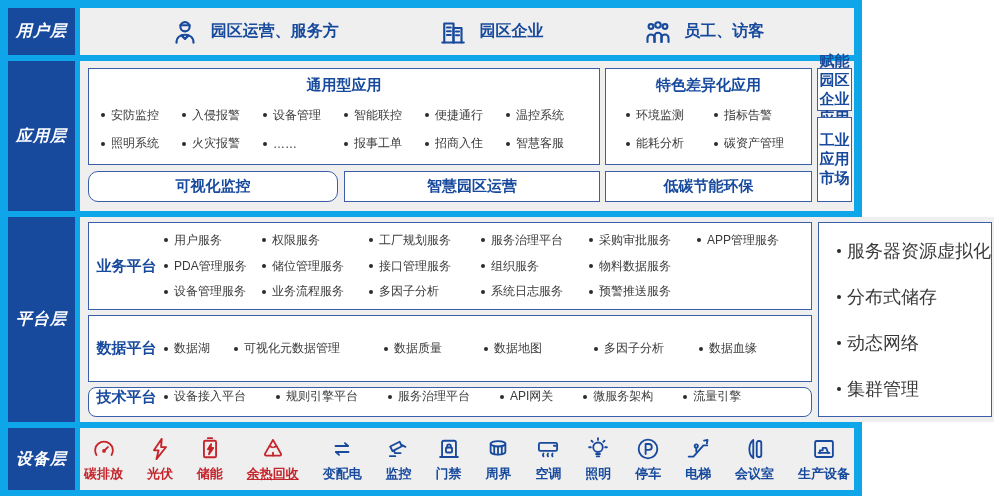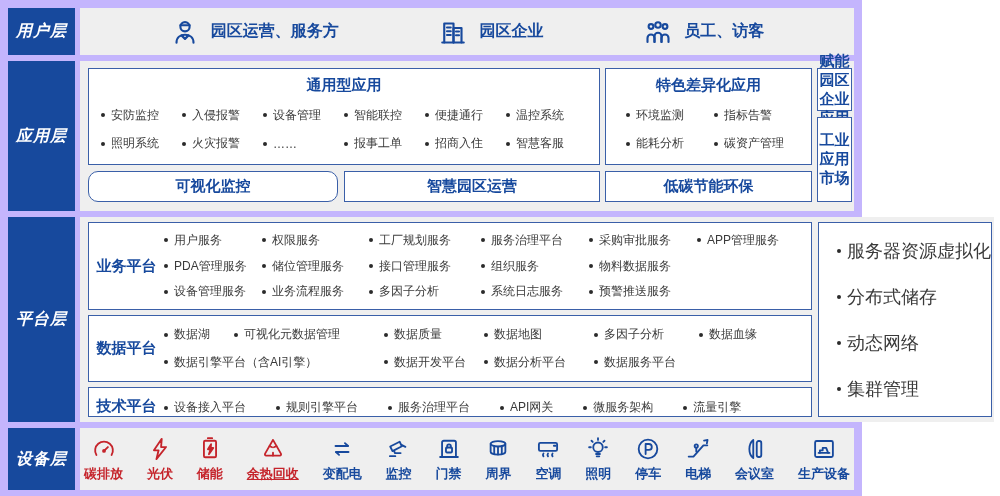--- a/index.html
+++ b/index.html
@@ -1,18 +1,18 @@
 <!DOCTYPE html>
 <html lang="zh"><head>
 <meta charset="utf-8">
 <style>
   * { margin:0; padding:0; box-sizing:border-box; }
   html,body { width:1000px; height:496px; background:#ffffff; overflow:hidden;
     font-family:"Liberation Sans","DejaVu Sans",sans-serif; }
-  .page { width:862px; height:496px; padding:8px; background:#c4b5fd; }
+  .page { width:862px; height:496px; padding:8px; background:#0ea5e9; }
 
   .band { display:flex; gap:5px; margin-bottom:6px; }
   .band-label { width:67px; flex:0 0 67px; background:#17499D; color:#ffffff;
     font-size:16px; font-weight:bold; font-style:italic; letter-spacing:1px;
     display:flex; align-items:center; justify-content:center; }
   .band-content { flex:1; background:#EFEFEF; position:relative; }
 
   
   .user-content { display:flex; align-items:center; justify-content:space-around; padding:0 40px; }
   .user-group { display:flex; align-items:center; gap:11px; color:#17499D; }
@@ -48,21 +48,21 @@
 
   
   .plat-content { display:grid; grid-template-columns:724px 1fr;
     grid-template-rows:88px 67px 30px; column-gap:6px; row-gap:5px; padding:5px 2px 5px 8px; }
   .plat-box { display:flex; align-items:stretch; }
   .plat-label { flex:0 0 75px; display:flex; align-items:center; justify-content:center;
     color:#17499D; font-size:15px; font-weight:bold; }
   .plat-rows { flex:1; display:flex; flex-direction:column; justify-content:space-evenly; }
   .biz-box { grid-column:1; grid-row:1; }
   .data-box { grid-column:1; grid-row:2; }
-  .tech-box { grid-column:1; grid-row:3; align-items:flex-end; }
+  .tech-box { grid-column:1; grid-row:3; align-items:flex-start;border-radius:8px; }
   .biz-row { grid-template-columns:98px 107px 112px 108px 108px auto; }
   .data-row1 { grid-template-columns:70px 150px 100px 110px 105px auto; }
   .data-row2 { grid-template-columns:220px 100px 110px 105px auto; }
   .tech-row { display:flex; gap:30px; align-items:center; }
   .infra-box { grid-column:2; grid-row:1 / span 3; display:flex; flex-direction:column;
     justify-content:center; gap:22px; padding-left:18px; }
   .infra-box .bullet { font-size:18px; }
 
   
   .dev-content { display:flex; align-items:center; justify-content:space-between; padding:0 4px; }
@@ -308,38 +308,20 @@
                 <i class="dot"></i>
                 <span class="bt">数据地图</span>
               </span>
               <span class="bullet">
                 <i class="dot"></i>
                 <span class="bt">多因子分析</span>
               </span>
               <span class="bullet">
                 <i class="dot"></i>
                 <span class="bt">数据血缘</span>
-              </span>
-            </div>
-          <div class="bullet-row data-row2">
-              <span class="bullet">
-                <i class="dot"></i>
-                <span class="bt">数据引擎平台（含AI引擎）</span>
-              </span>
-              <span class="bullet">
-                <i class="dot"></i>
-                <span class="bt">数据开发平台</span>
-              </span>
-              <span class="bullet">
-                <i class="dot"></i>
-                <span class="bt">数据分析平台</span>
-              </span>
-              <span class="bullet">
-                <i class="dot"></i>
-                <span class="bt">数据服务平台</span>
               </span>
             </div>
         </div>
       </div>
       <div class="box plat-box tech-box">
         <div class="plat-label">技术平台</div>
         <div class="tech-row">
             <span class="bullet">
               <i class="dot"></i>
               <span class="bt">设备接入平台</span>

